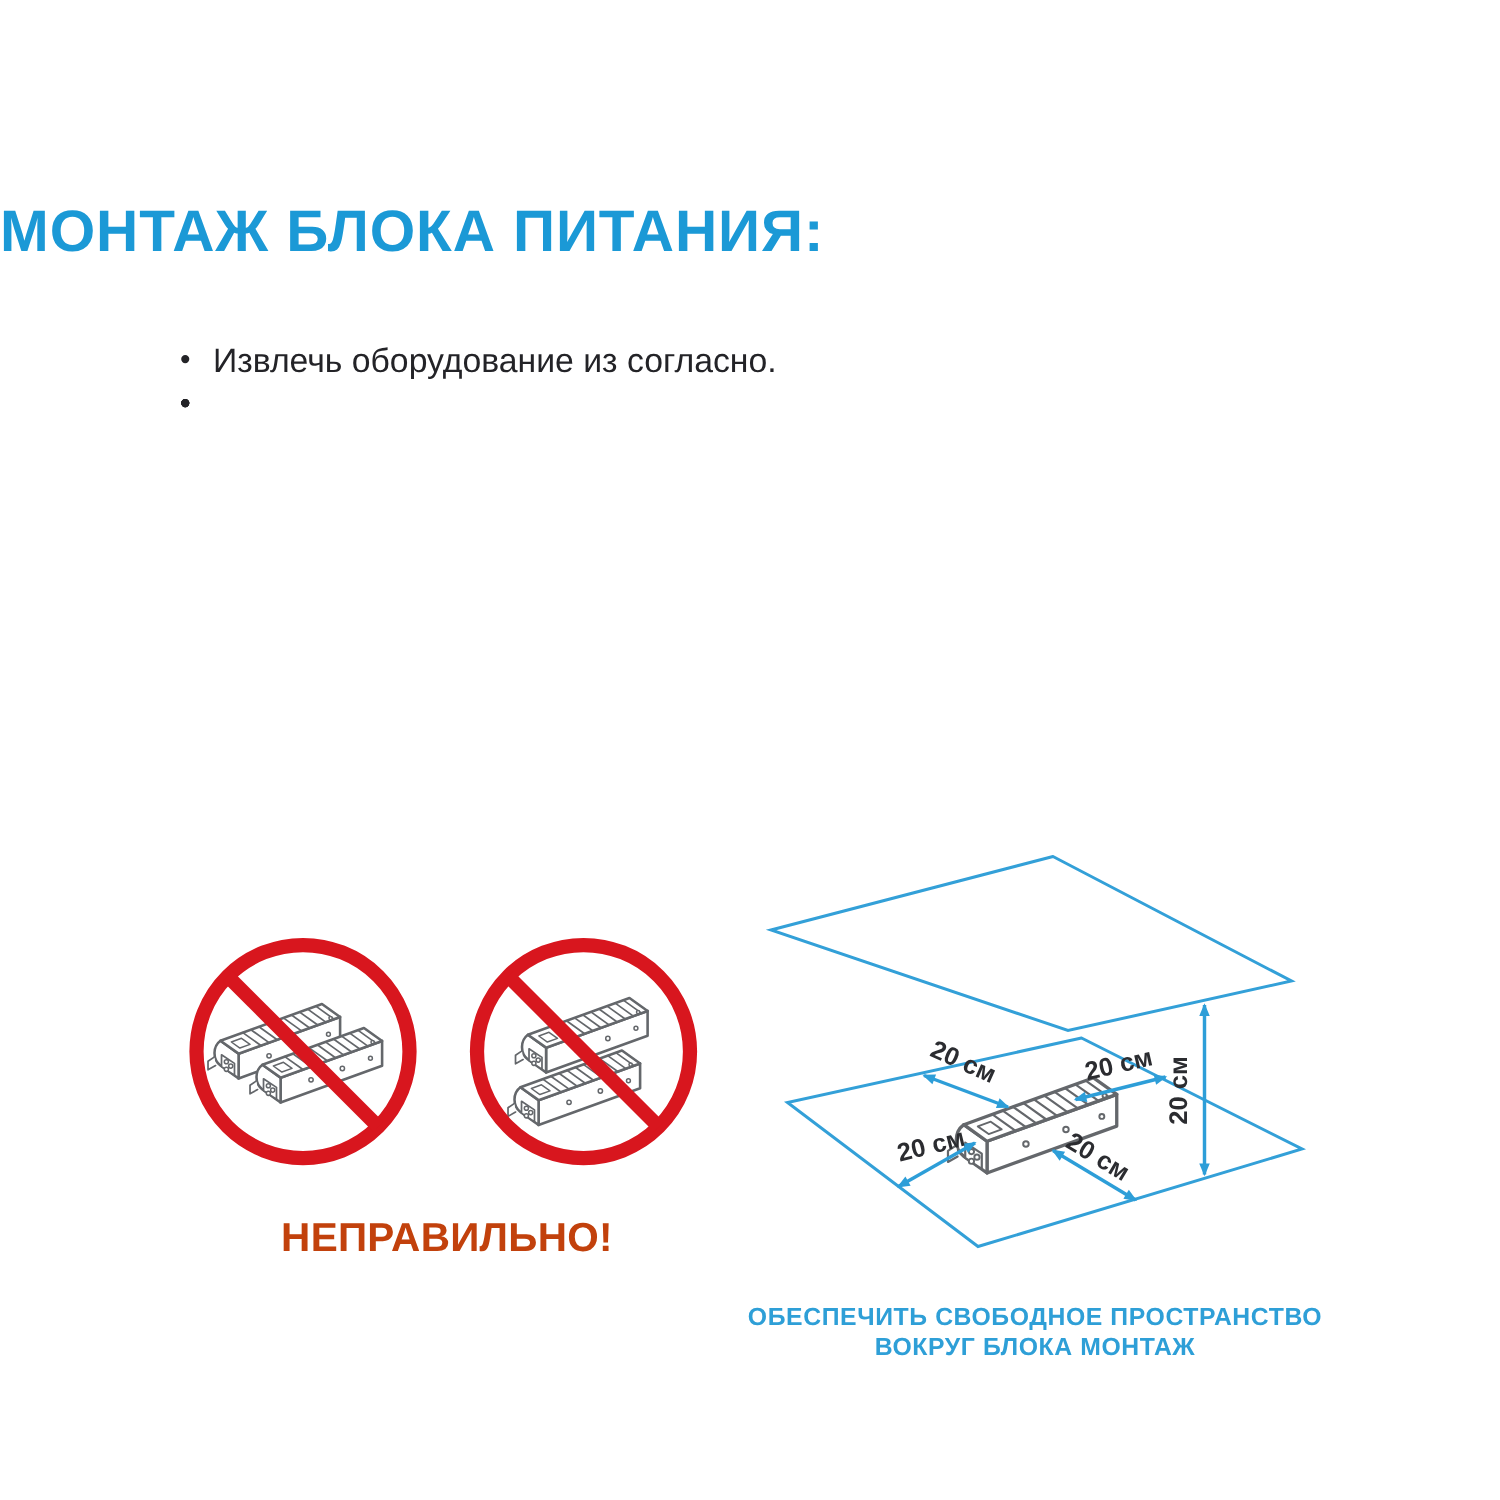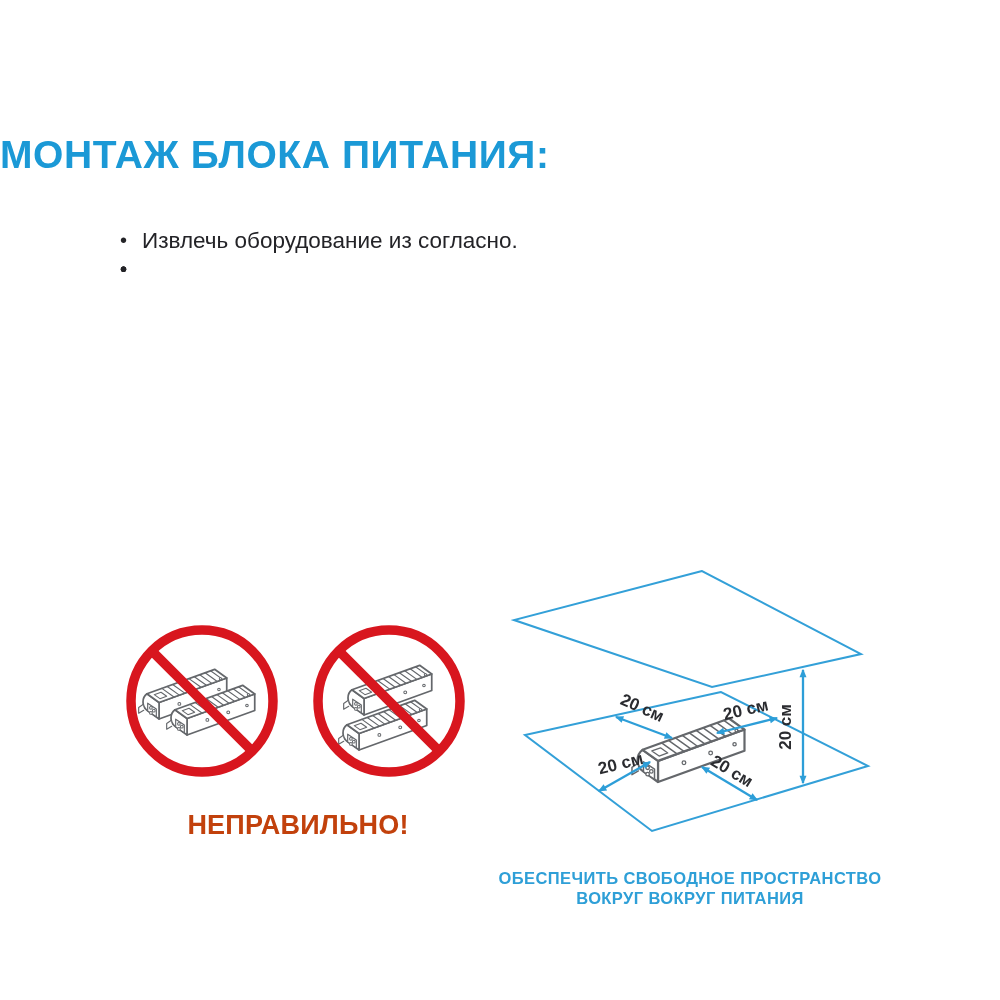--- a/index.html
+++ b/index.html
@@ -131,16 +131,16 @@
 
     <text class="dim" transform="translate(150,158) rotate(24)" text-anchor="middle">20 см</text>
     <text class="dim" transform="translate(257,160) rotate(-13)" text-anchor="middle">20 см</text>
     <text class="dim" transform="translate(132,214) rotate(-14)" text-anchor="middle">20 см</text>
     <text class="dim" transform="translate(239,221) rotate(31)" text-anchor="middle">20 см</text>
     <text class="dim" transform="translate(301,172) rotate(-90)" text-anchor="middle">20 см</text>
   </svg>
 
   <div class="caption">
     <div>ОБЕСПЕЧИТЬ СВОБОДНОЕ ПРОСТРАНСТВО</div>
-    <div>ВОКРУГ ВОКРУГ ПИТАНИЯ</div>
+    <div>ВОКРУГ БЛОКА МОНТАЖ</div>
   </div>
 
 </div>
 
 </body></html>

